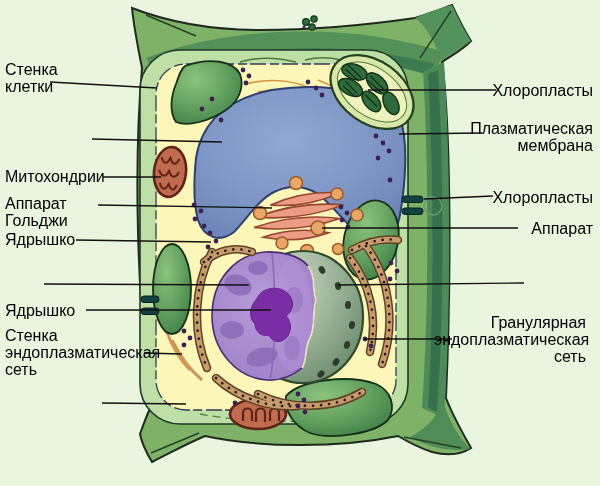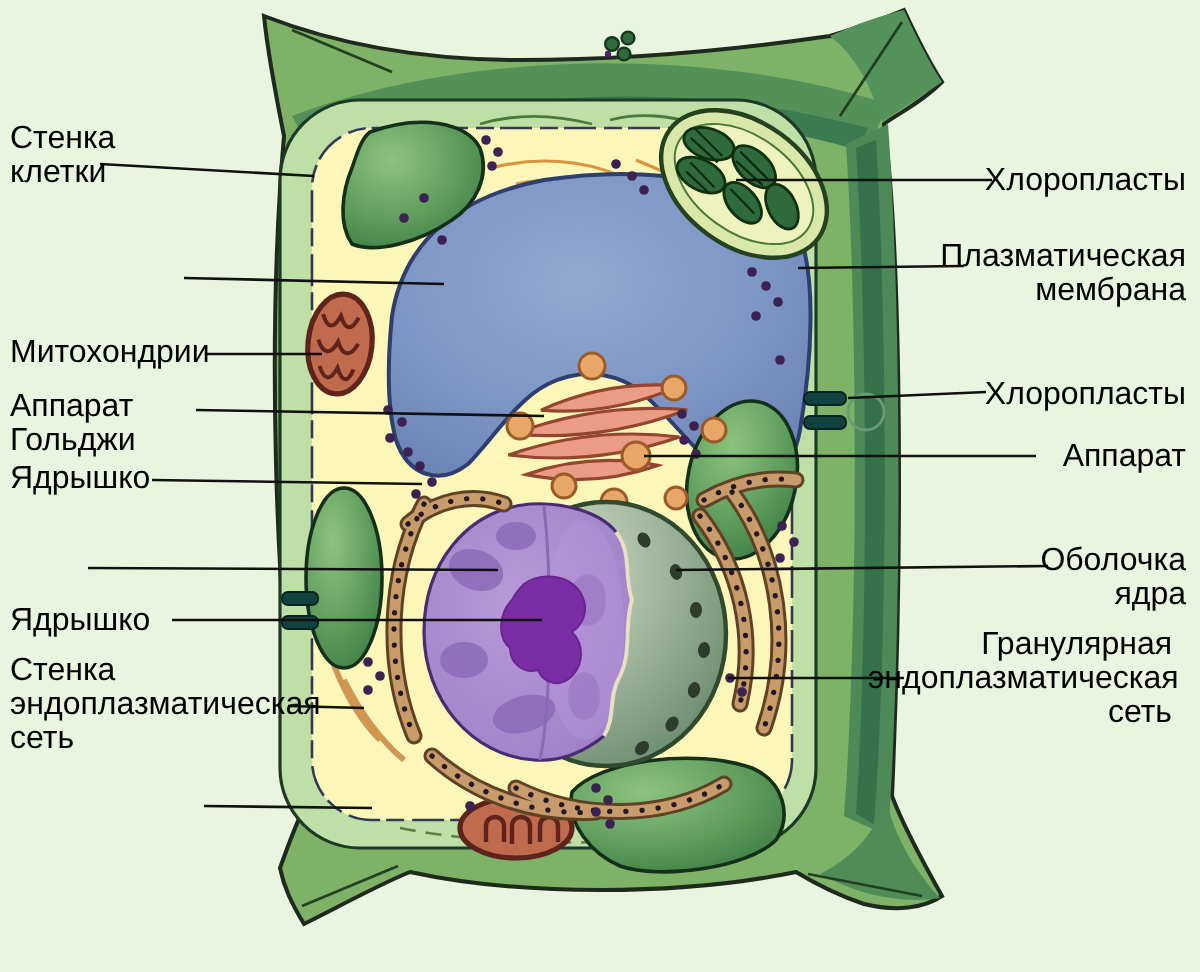--- a/index.html
+++ b/index.html
@@ -304,19 +304,17 @@
 <div class="lbl" style="left:5px;top:302px">Ядрышко</div>
 <div class="lbl" style="left:5px;top:327px">Стенка
 эндоплазматическая
 сеть</div>
 
 <div class="lbl r" style="right:7px;top:82px">Хлоропласты</div>
 <div class="lbl r" style="right:7px;top:120px">Плазматическая
 мембрана</div>
 <div class="lbl r" style="right:7px;top:189px">Хлоропласты</div>
 <div class="lbl r" style="right:7px;top:220px">Аппарат</div>
-<div class="lbl r" style="right:7px;top:272px">Оболочка
-ядра</div>
 <div class="lbl r" style="right:14px;top:314px">Гранулярная
 эндоплазматическая
 сеть</div>
 
 </div>
 
 </body></html>

